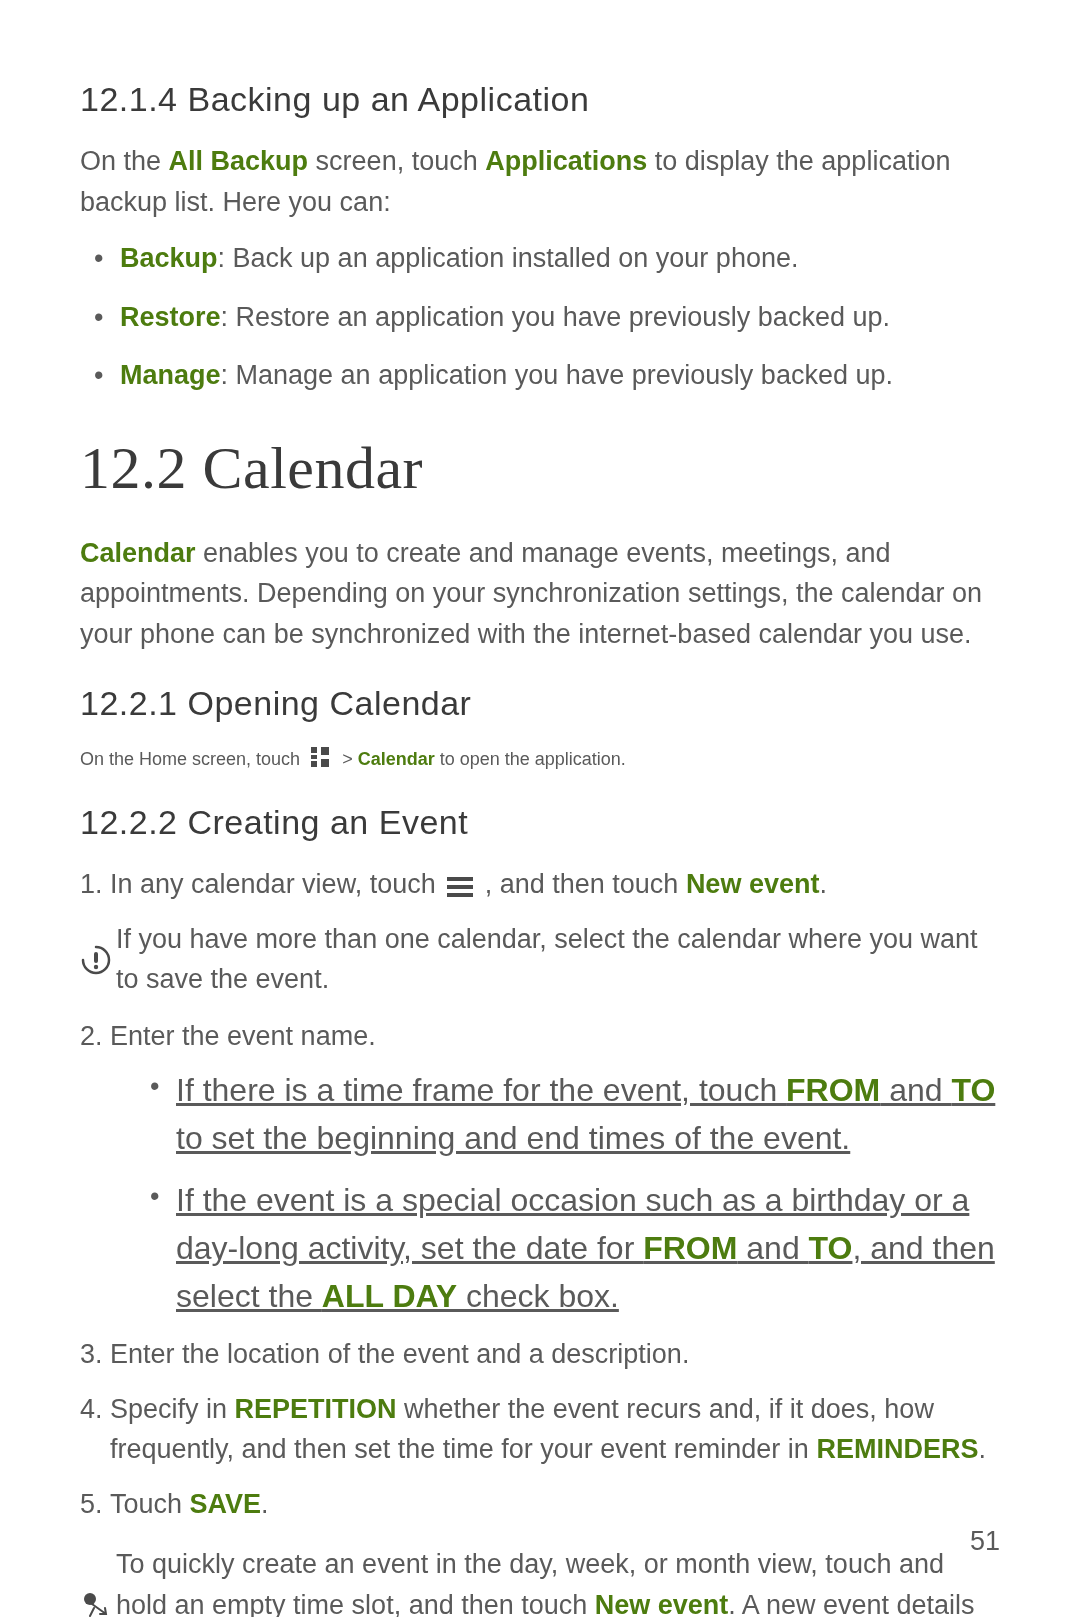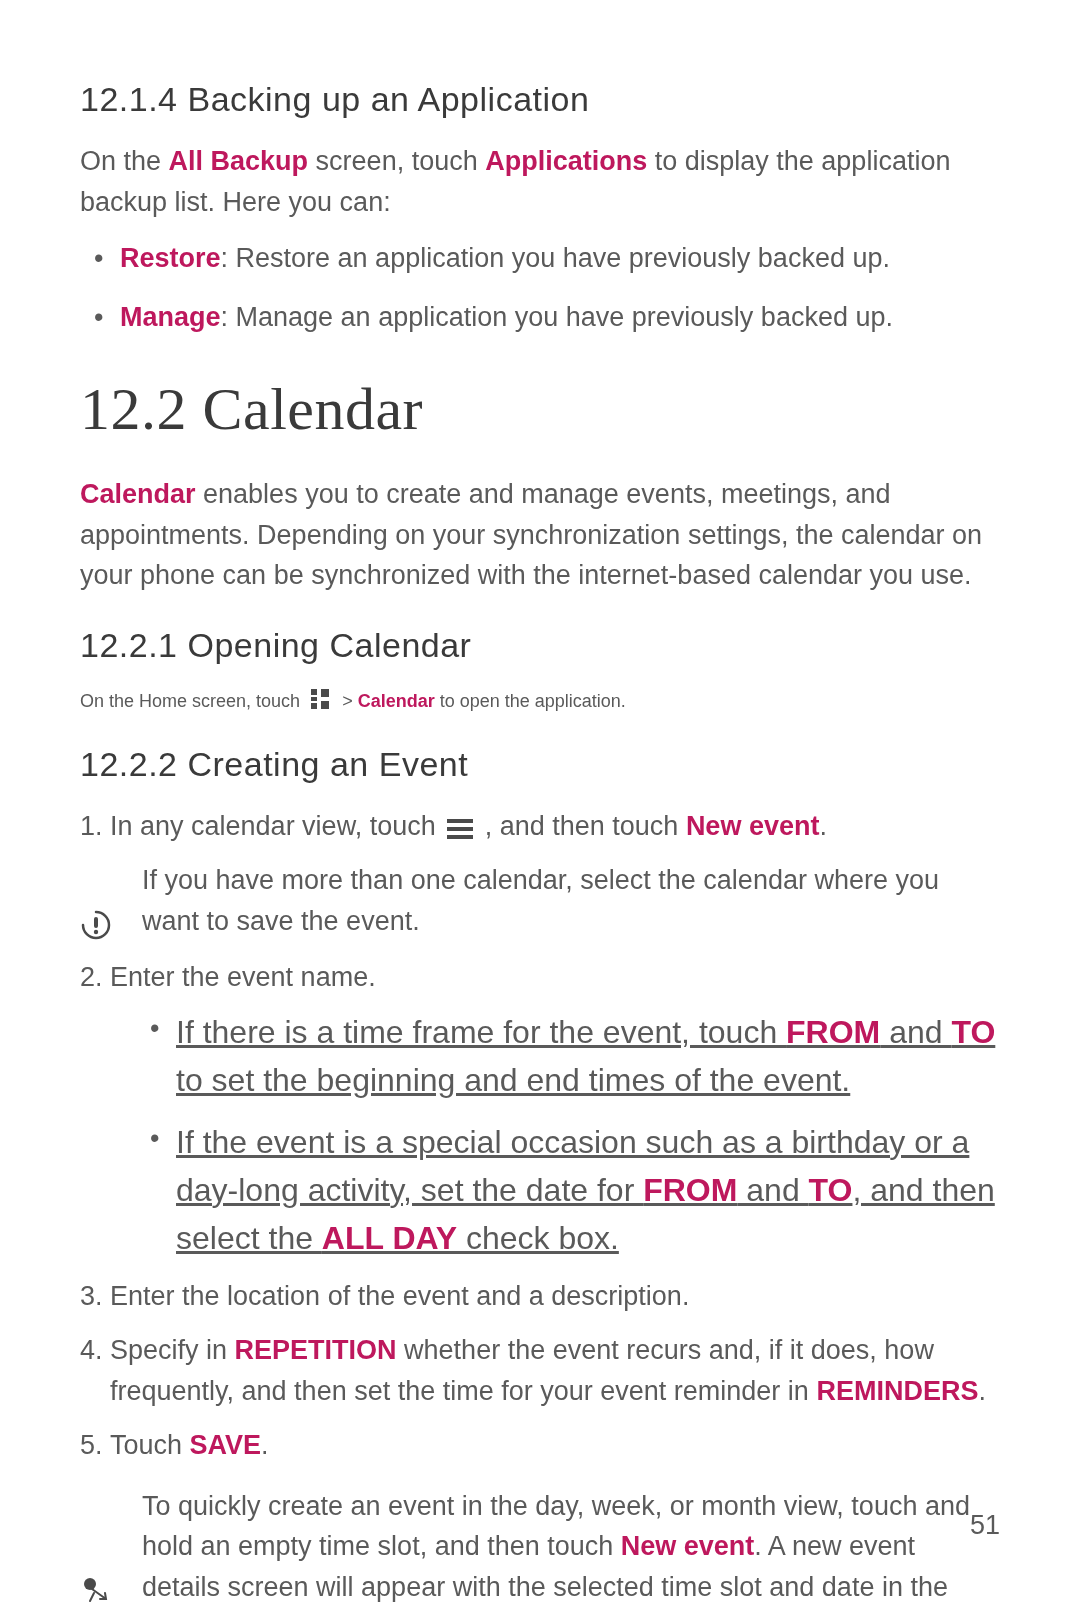--- a/index.html
+++ b/index.html
@@ -29,21 +29,21 @@
     margin: 38px 0 30px 0;
     letter-spacing: 0.5px;
     font-family: Liberation Serif, serif;
   }
   .para {
     font-size: 27px;
     line-height: 1.5;
     color: #5a5a5a;
     margin-bottom: 12px;
   }
-  .bold { font-weight: bold; color: #be185d; }
+  .bold { font-weight: bold; color: #4d7c0f; }
   .bullets { list-style: none; padding-left: 10px; margin-top: 16px; margin-bottom: 10px; }
   .bullets > li {
     font-size: 27px;
     line-height: 1.5;
     color: #5a5a5a;
     position: relative;
     padding-left: 30px;
     margin-bottom: 18px;
   }
   .bullets > li::before {
@@ -79,41 +79,41 @@
   }
   .sub-bullets > li::before {
     content: "•";
     position: absolute;
     left: 0;
     top: 0;
     font-size: 27px;
   }
   .note {
     display: flex;
-    align-items: flex-end;
-    gap: 30px;
+    align-items: center;
+    gap: 4px;
     margin: 14px 0 16px 0;
   }
   .note-icon {
     flex: 0 0 auto;
     margin-top: 2px;
   }
   .note-text {
     font-size: 27px;
     line-height: 1.5;
     color: #5a5a5a;
   }
   .inline-icon {
     display: inline-block;
     vertical-align: -4px;
     margin: 0 4px;
   }
   .page-number {
     position: absolute;
-    bottom: 76px;
+    bottom: 60px;
     right: 80px;
     font-size: 27px;
     color: #5a5a5a;
   }
   svg { display: block; }
   .para-flex {
     font-size: 18px;
     line-height: 1.5;
     color: #5a5a5a;
     margin-bottom: 12px;
@@ -124,20 +124,23 @@
 
 <div class="page">
 
   <h3 class="h3">12.1.4  Backing up an Application</h3>
 
   <p class="para">
     <span> On the </span><span class="bold">All Backup</span><span> screen, touch </span><span class="bold">Applications</span><span> to display the application backup list. Here you can:</span>
   </p>
 
   <ul class="bullets">
+    <li>
+      <span class="bold">Backup</span><span>: Back up an application installed on your phone.</span>
+    </li>
     <li>
       <span class="bold">Restore</span><span>: Restore an application you have previously backed up.</span>
     </li>
     <li>
       <span class="bold">Manage</span><span>: Manage an application you have previously backed up.</span>
     </li>
   </ul>
 
   <h1 class="h1">12.2  Calendar</h1>
 

